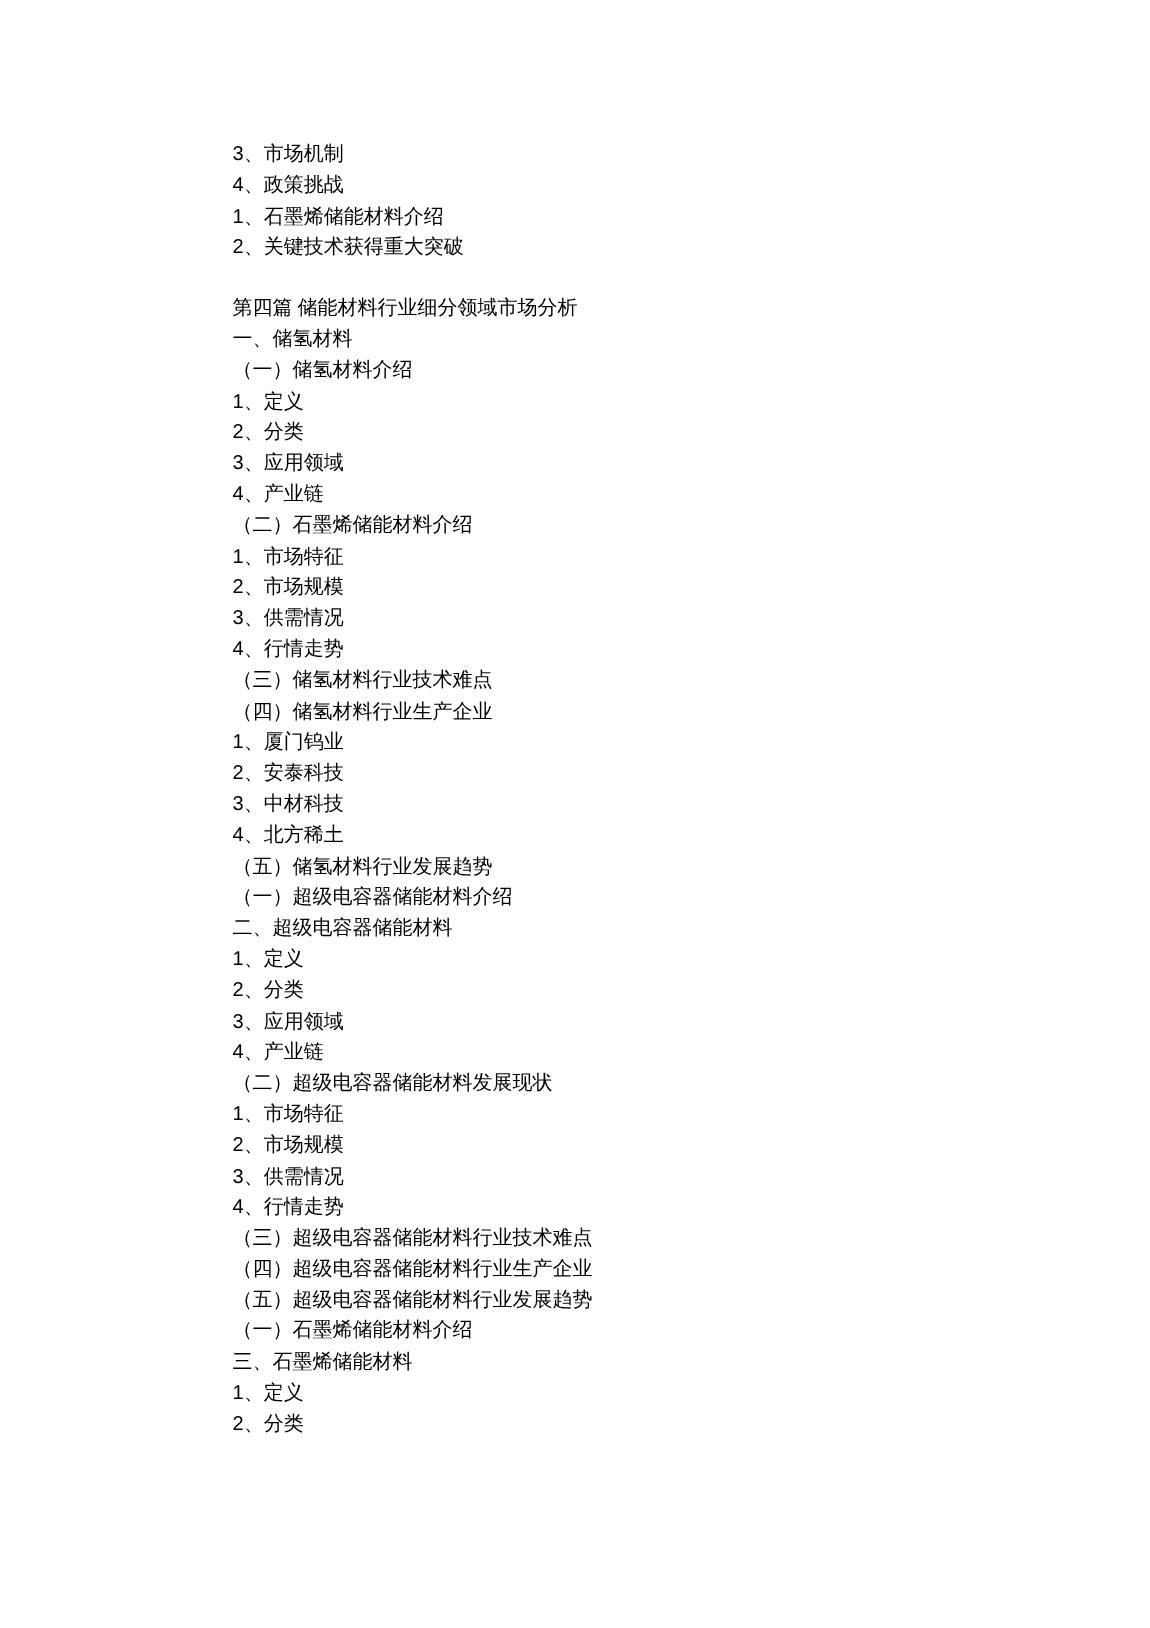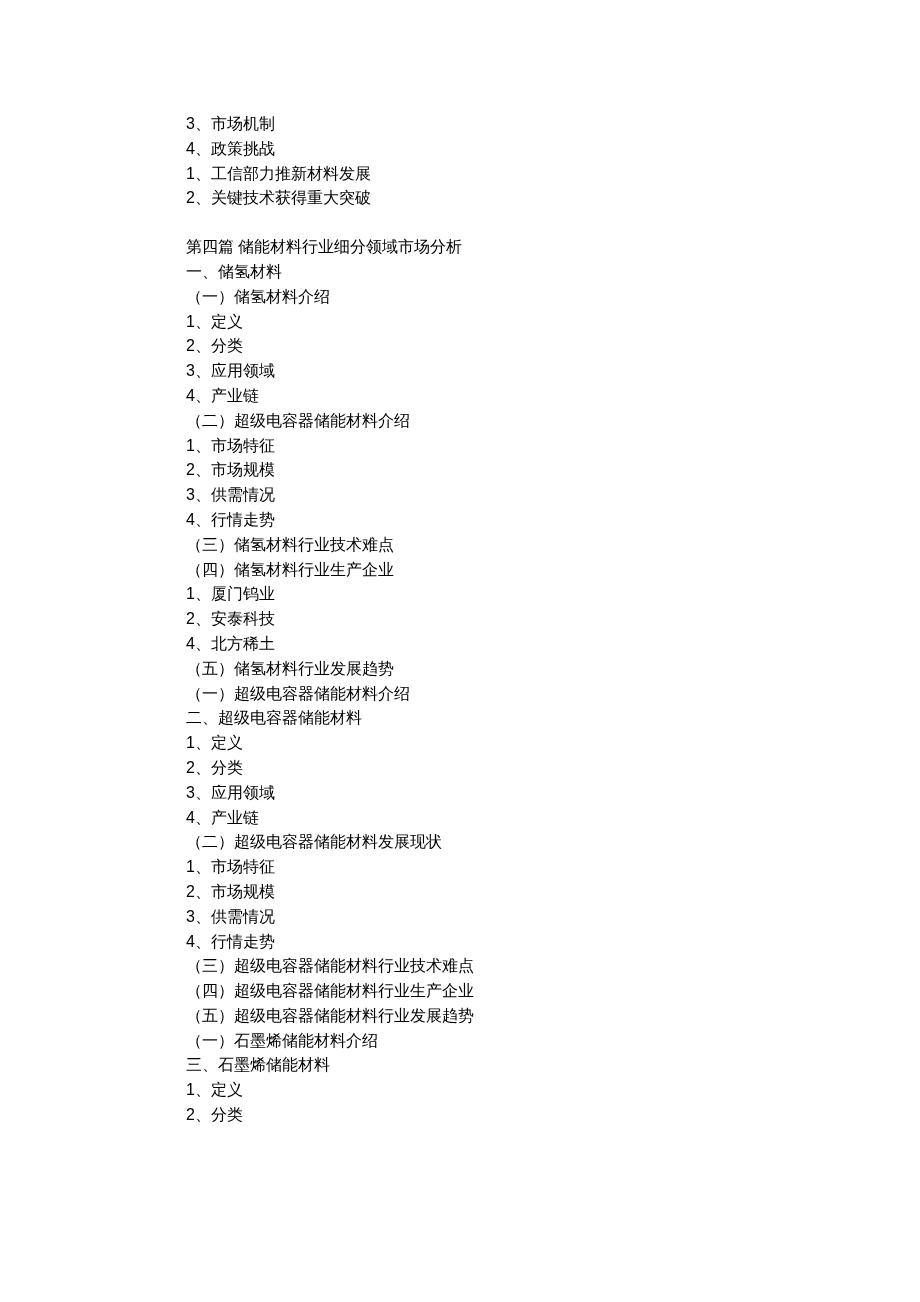--- a/index.html
+++ b/index.html
@@ -27,39 +27,40 @@
   .num {
     font-family: Arial, Helvetica, sans-serif;
   }
 </style>
 </head>
 <body>
 
 <div class="page" id="page-root">
     <div class="line"><span class="num">3</span><span>、</span><span>市场机制</span></div>
     <div class="line"><span class="num">4</span><span>、</span><span>政策挑战</span></div>
-    <div class="line"><span class="num">1</span><span>、</span><span>工信部力推新材料发展</span></div>
+    <div class="line"><span class="num">1</span><span>、</span><span>石墨烯储能材料介绍</span></div>
     <div class="line"><span class="num">2</span><span>、</span><span>关键技术获得重大突破</span></div>
     <div class="gap"></div>
     <div class="line"><span>第四篇 储能材料行业细分领域市场分析</span></div>
     <div class="line"><span>一、储氢材料</span></div>
     <div class="line"><span>（一）储氢材料介绍</span></div>
     <div class="line"><span class="num">1</span><span>、</span><span>定义</span></div>
     <div class="line"><span class="num">2</span><span>、</span><span>分类</span></div>
     <div class="line"><span class="num">3</span><span>、</span><span>应用领域</span></div>
     <div class="line"><span class="num">4</span><span>、</span><span>产业链</span></div>
-    <div class="line"><span>（二）超级电容器储能材料介绍</span></div>
+    <div class="line"><span>（二）石墨烯储能材料介绍</span></div>
     <div class="line"><span class="num">1</span><span>、</span><span>市场特征</span></div>
     <div class="line"><span class="num">2</span><span>、</span><span>市场规模</span></div>
     <div class="line"><span class="num">3</span><span>、</span><span>供需情况</span></div>
     <div class="line"><span class="num">4</span><span>、</span><span>行情走势</span></div>
     <div class="line"><span>（三）储氢材料行业技术难点</span></div>
     <div class="line"><span>（四）储氢材料行业生产企业</span></div>
     <div class="line"><span class="num">1</span><span>、</span><span>厦门钨业</span></div>
     <div class="line"><span class="num">2</span><span>、</span><span>安泰科技</span></div>
+    <div class="line"><span class="num">3</span><span>、</span><span>中材科技</span></div>
     <div class="line"><span class="num">4</span><span>、</span><span>北方稀土</span></div>
     <div class="line"><span>（五）储氢材料行业发展趋势</span></div>
     <div class="line"><span>（一）超级电容器储能材料介绍</span></div>
     <div class="line"><span>二、超级电容器储能材料</span></div>
     <div class="line"><span class="num">1</span><span>、</span><span>定义</span></div>
     <div class="line"><span class="num">2</span><span>、</span><span>分类</span></div>
     <div class="line"><span class="num">3</span><span>、</span><span>应用领域</span></div>
     <div class="line"><span class="num">4</span><span>、</span><span>产业链</span></div>
     <div class="line"><span>（二）超级电容器储能材料发展现状</span></div>
     <div class="line"><span class="num">1</span><span>、</span><span>市场特征</span></div>

